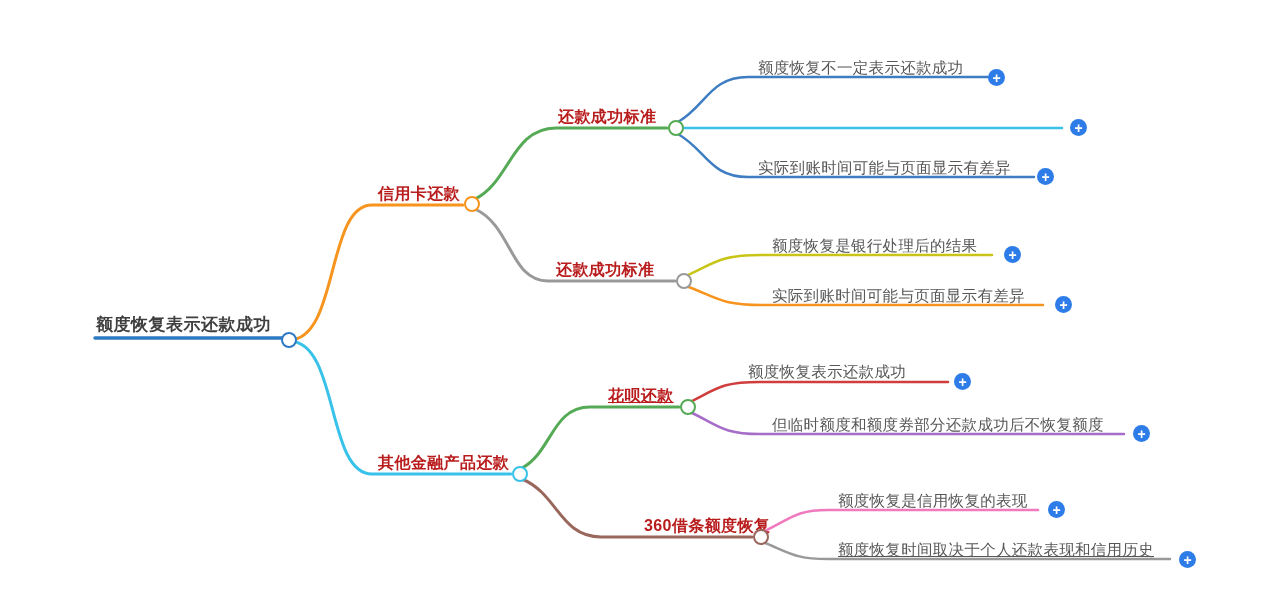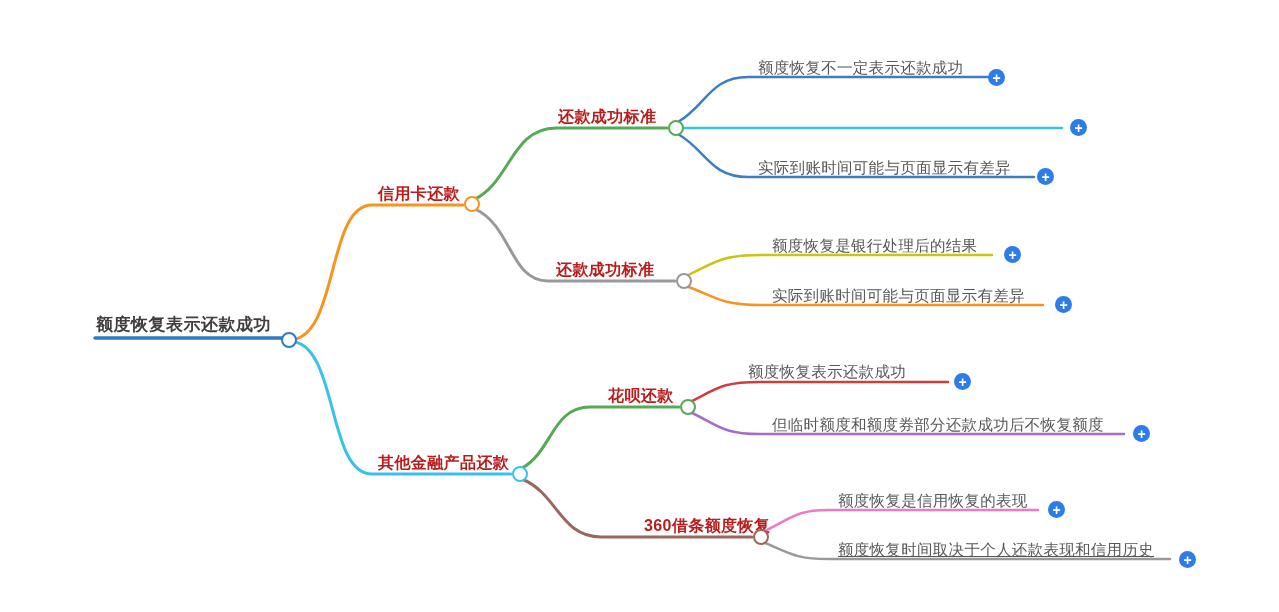--- a/index.html
+++ b/index.html
@@ -57,21 +57,21 @@
 
     <path d="M 763 532 C 792 518 796 510 828 510 H 1038" stroke-width="2.5" stroke="#f07abe"></path>
     <path d="M 763 542 C 792 554 796 559 828 559 H 1170" stroke-width="2.5" stroke="#999999"></path>
   </svg>
 
   <div class="label root-label" style="left:96px;top:315px;">额度恢复表示还款成功</div>
   <div class="label node-label" style="left:378px;top:184px;">信用卡还款</div>
   <div class="label node-label" style="left:558px;top:107px;">还款成功标准</div>
   <div class="label node-label" style="left:556px;top:260px;">还款成功标准</div>
   <div class="label node-label" style="left:378px;top:453px;">其他金融产品还款</div>
-  <div class="label node-label" style="left:608px;top:386px;">花呗还款</div>
+  <div class="label node-label" style="left:608px;top:386px;text-decoration:underline;">花呗还款</div>
   <div class="label node-label" style="left:644px;top:516px;">360借条额度恢复</div>
 
   <div class="label leaf-label" style="left:758px;top:58px;">额度恢复不一定表示还款成功</div>
   <div class="label leaf-label" style="left:758px;top:158px;">实际到账时间可能与页面显示有差异</div>
   <div class="label leaf-label" style="left:772px;top:236px;">额度恢复是银行处理后的结果</div>
   <div class="label leaf-label" style="left:772px;top:286px;">实际到账时间可能与页面显示有差异</div>
   <div class="label leaf-label" style="left:748px;top:363px;font-family:Liberation Mono, monospace;">额度恢复表示还款成功</div>
   <div class="label leaf-label" style="left:772px;top:415px;">但临时额度和额度券部分还款成功后不恢复额度</div>
   <div class="label leaf-label" style="left:838px;top:491px;">额度恢复是信用恢复的表现</div>
   <div class="label leaf-label" style="left:838px;top:540px;text-decoration:underline;">额度恢复时间取决于个人还款表现和信用历史</div>

